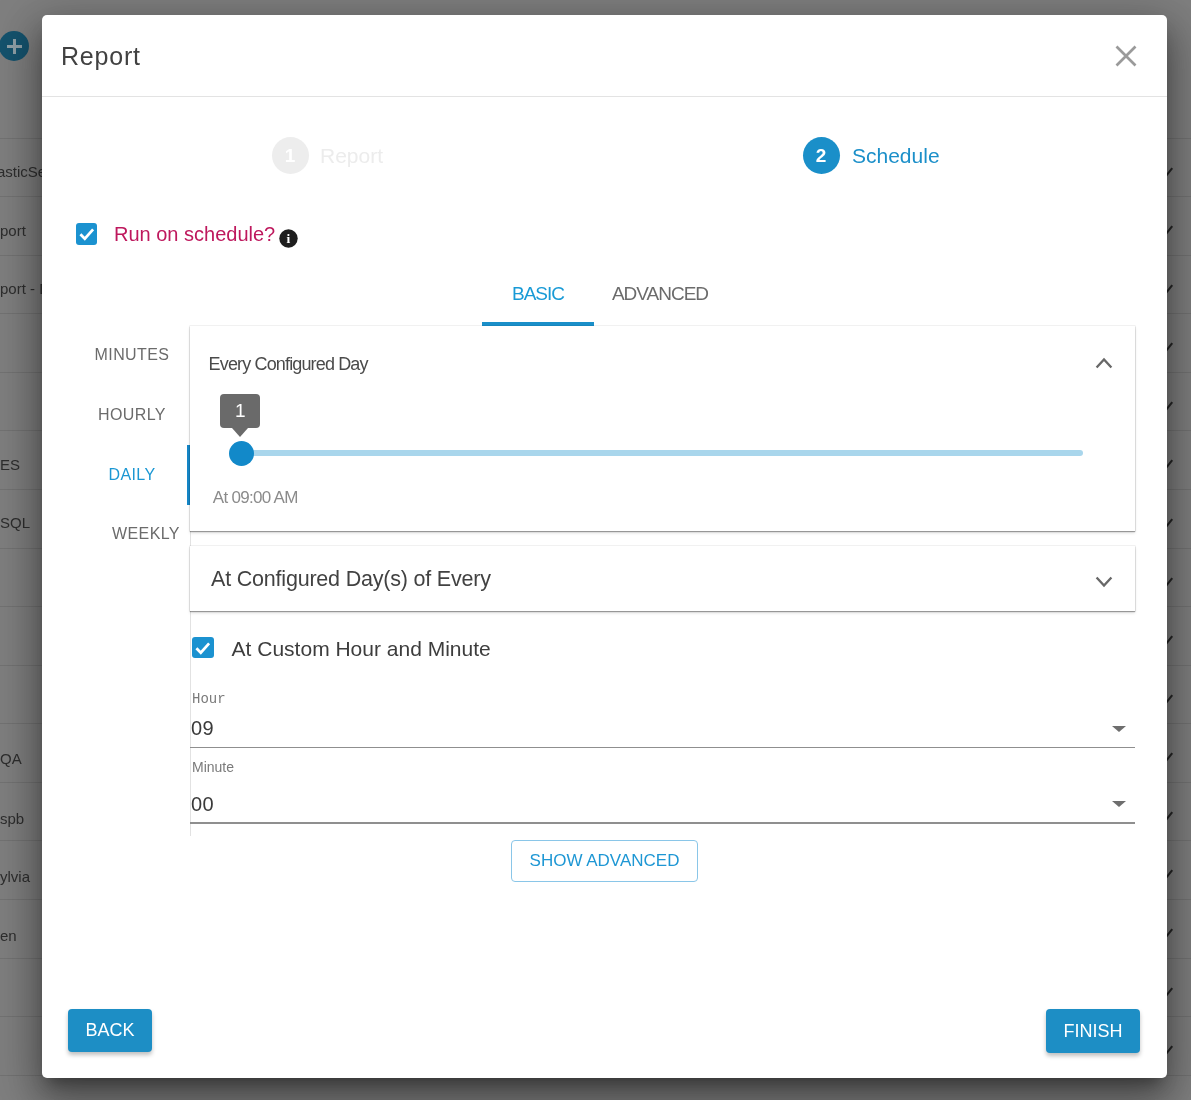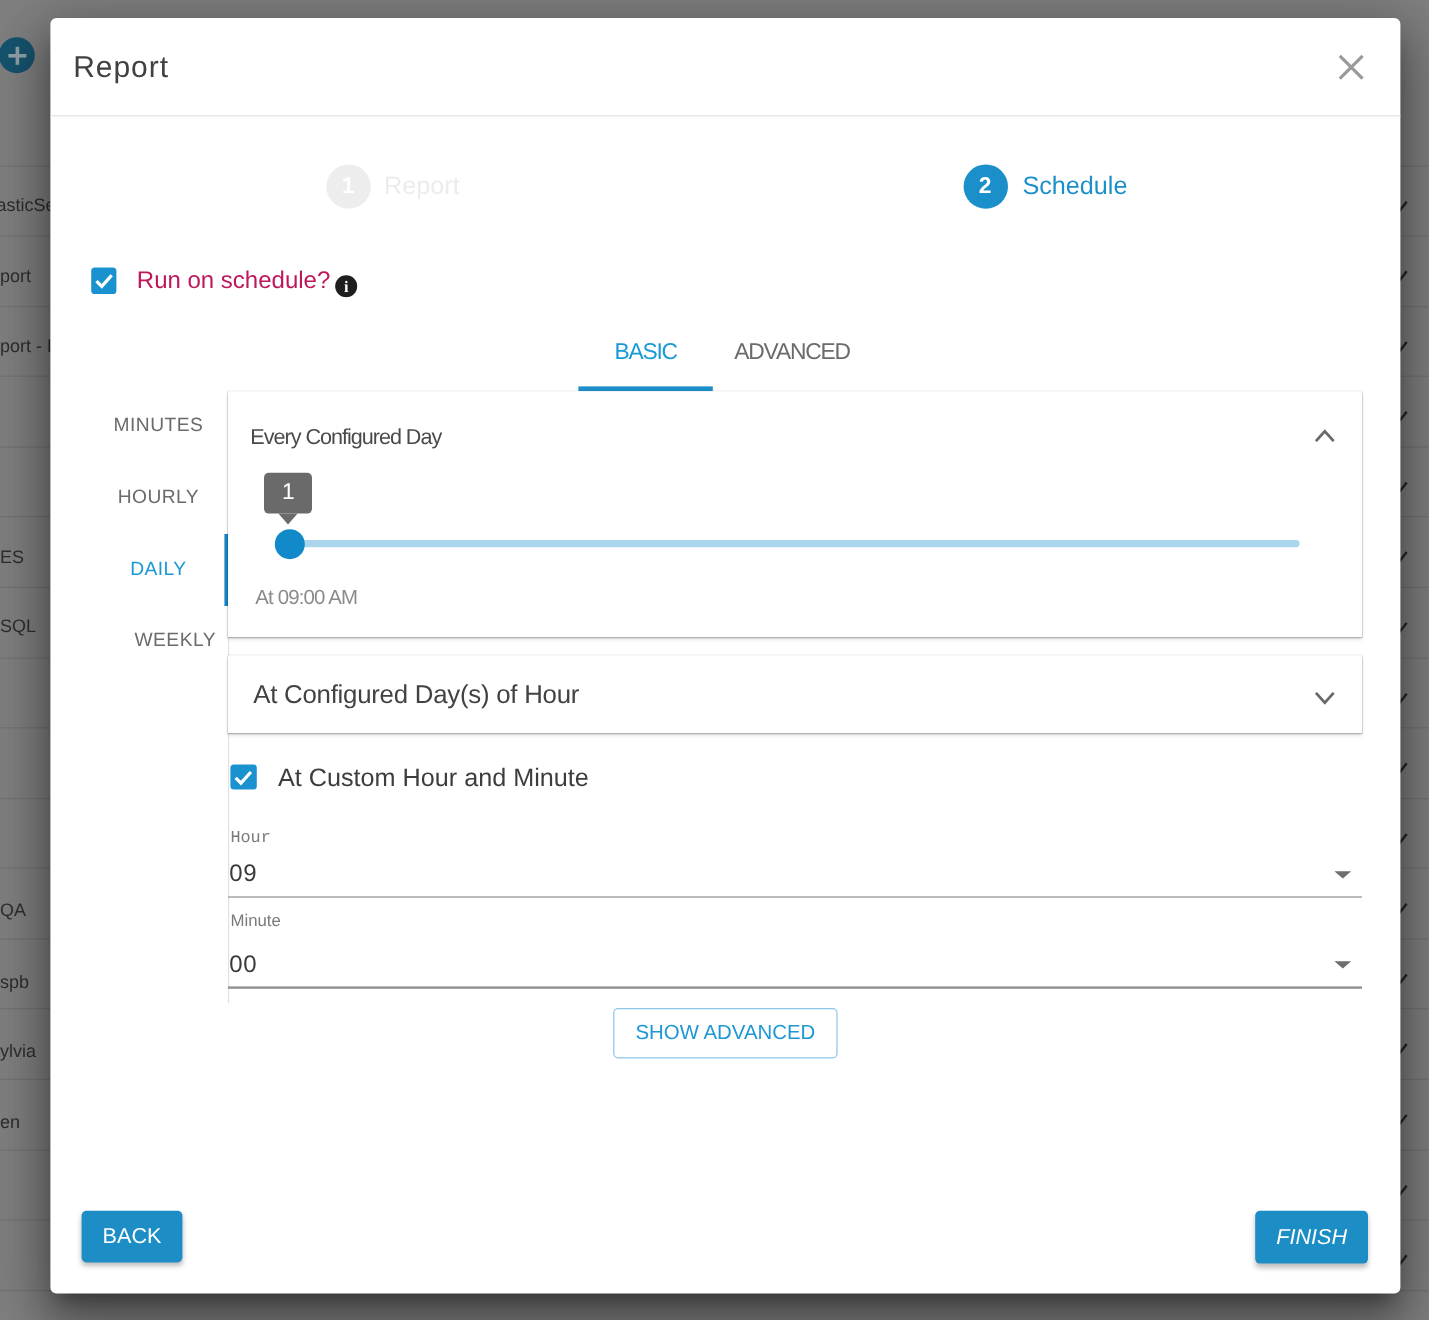--- a/index.html
+++ b/index.html
@@ -57,21 +57,21 @@
 #harr { left:1069.5px; top:711px; }
 #marr { left:1069.5px; top:786px; }
 .uline { left:148px; width:945px; height:1.4px; background:#8f8f8f; }
 #ul1 { top:732px; }
 #ul2 { top:807.3px; }
 #showadv { left:469px; top:825px; width:187px; height:42px; border:1.5px solid #8ac6e8; border-radius:4px;
   color:#1e97d4; font-size:17px; text-align:center; line-height:39px; }
 .btn { background:#1d8ec5; border-radius:4px; color:#fff; font-size:18px; text-align:center;
   box-shadow:0 3px 4px rgba(0,0,0,.25); }
 #back { left:26px; top:994px; width:84px; height:43px; line-height:43px; }
-#finish { left:1004px; top:994px; width:94px; height:44px; line-height:44px;font-style:italic; }
+#finish { left:1004px; top:994px; width:94px; height:44px; line-height:44px; }
 </style></head>
 <body>
 <div class="bl" style="top:137.6px"></div>
 <div class="bl" style="top:196.2px"></div>
 <div class="bl" style="top:254.8px"></div>
 <div class="bl" style="top:313.3px"></div>
 <div class="bl" style="top:371.9px"></div>
 <div class="bl" style="top:430.4px"></div>
 <div class="bl" style="top:489.0px"></div>
 <div class="bl" style="top:547.6px"></div>
@@ -142,21 +142,21 @@
     <div class="abs" id="p1title">Every Configured Day</div>
     <div class="abs" id="tooltip">1</div>
     <div class="abs" id="track"></div>
     <div class="abs" id="thumb"></div>
     <div class="abs" id="attime">At 09:00 AM</div>
     <svg class="abs" id="chev1" width="18" height="13">
         <path d="M1.6 10.6 L9 2.4 L16.4 10.6" stroke="#686868" stroke-width="2.3" fill="none"></path>
       </svg>
   </div>
   <div class="abs panel" id="panel2">
-    <div class="abs" id="p2title">At Configured Day(s) of Hour</div>
+    <div class="abs" id="p2title">At Configured Day(s) of Every</div>
     <svg class="abs" id="chev2" width="18" height="13">
         <path d="M1.6 2.4 L9 10.6 L16.4 2.4" stroke="#686868" stroke-width="2.3" fill="none"></path>
       </svg>
   </div>
   <svg class="abs cbx" id="cb2" viewBox="0 0 22 22">
       <path d="M4.5 11.5 L9 16 L17.5 6.5" stroke="#fff" stroke-width="2.8" fill="none"></path>
     </svg>
   <div class="abs" id="cb2lab">At Custom Hour and Minute</div>
   <div class="abs flab" id="hourlab">Hour</div>
   <div class="abs fval" id="hourval">09</div>

